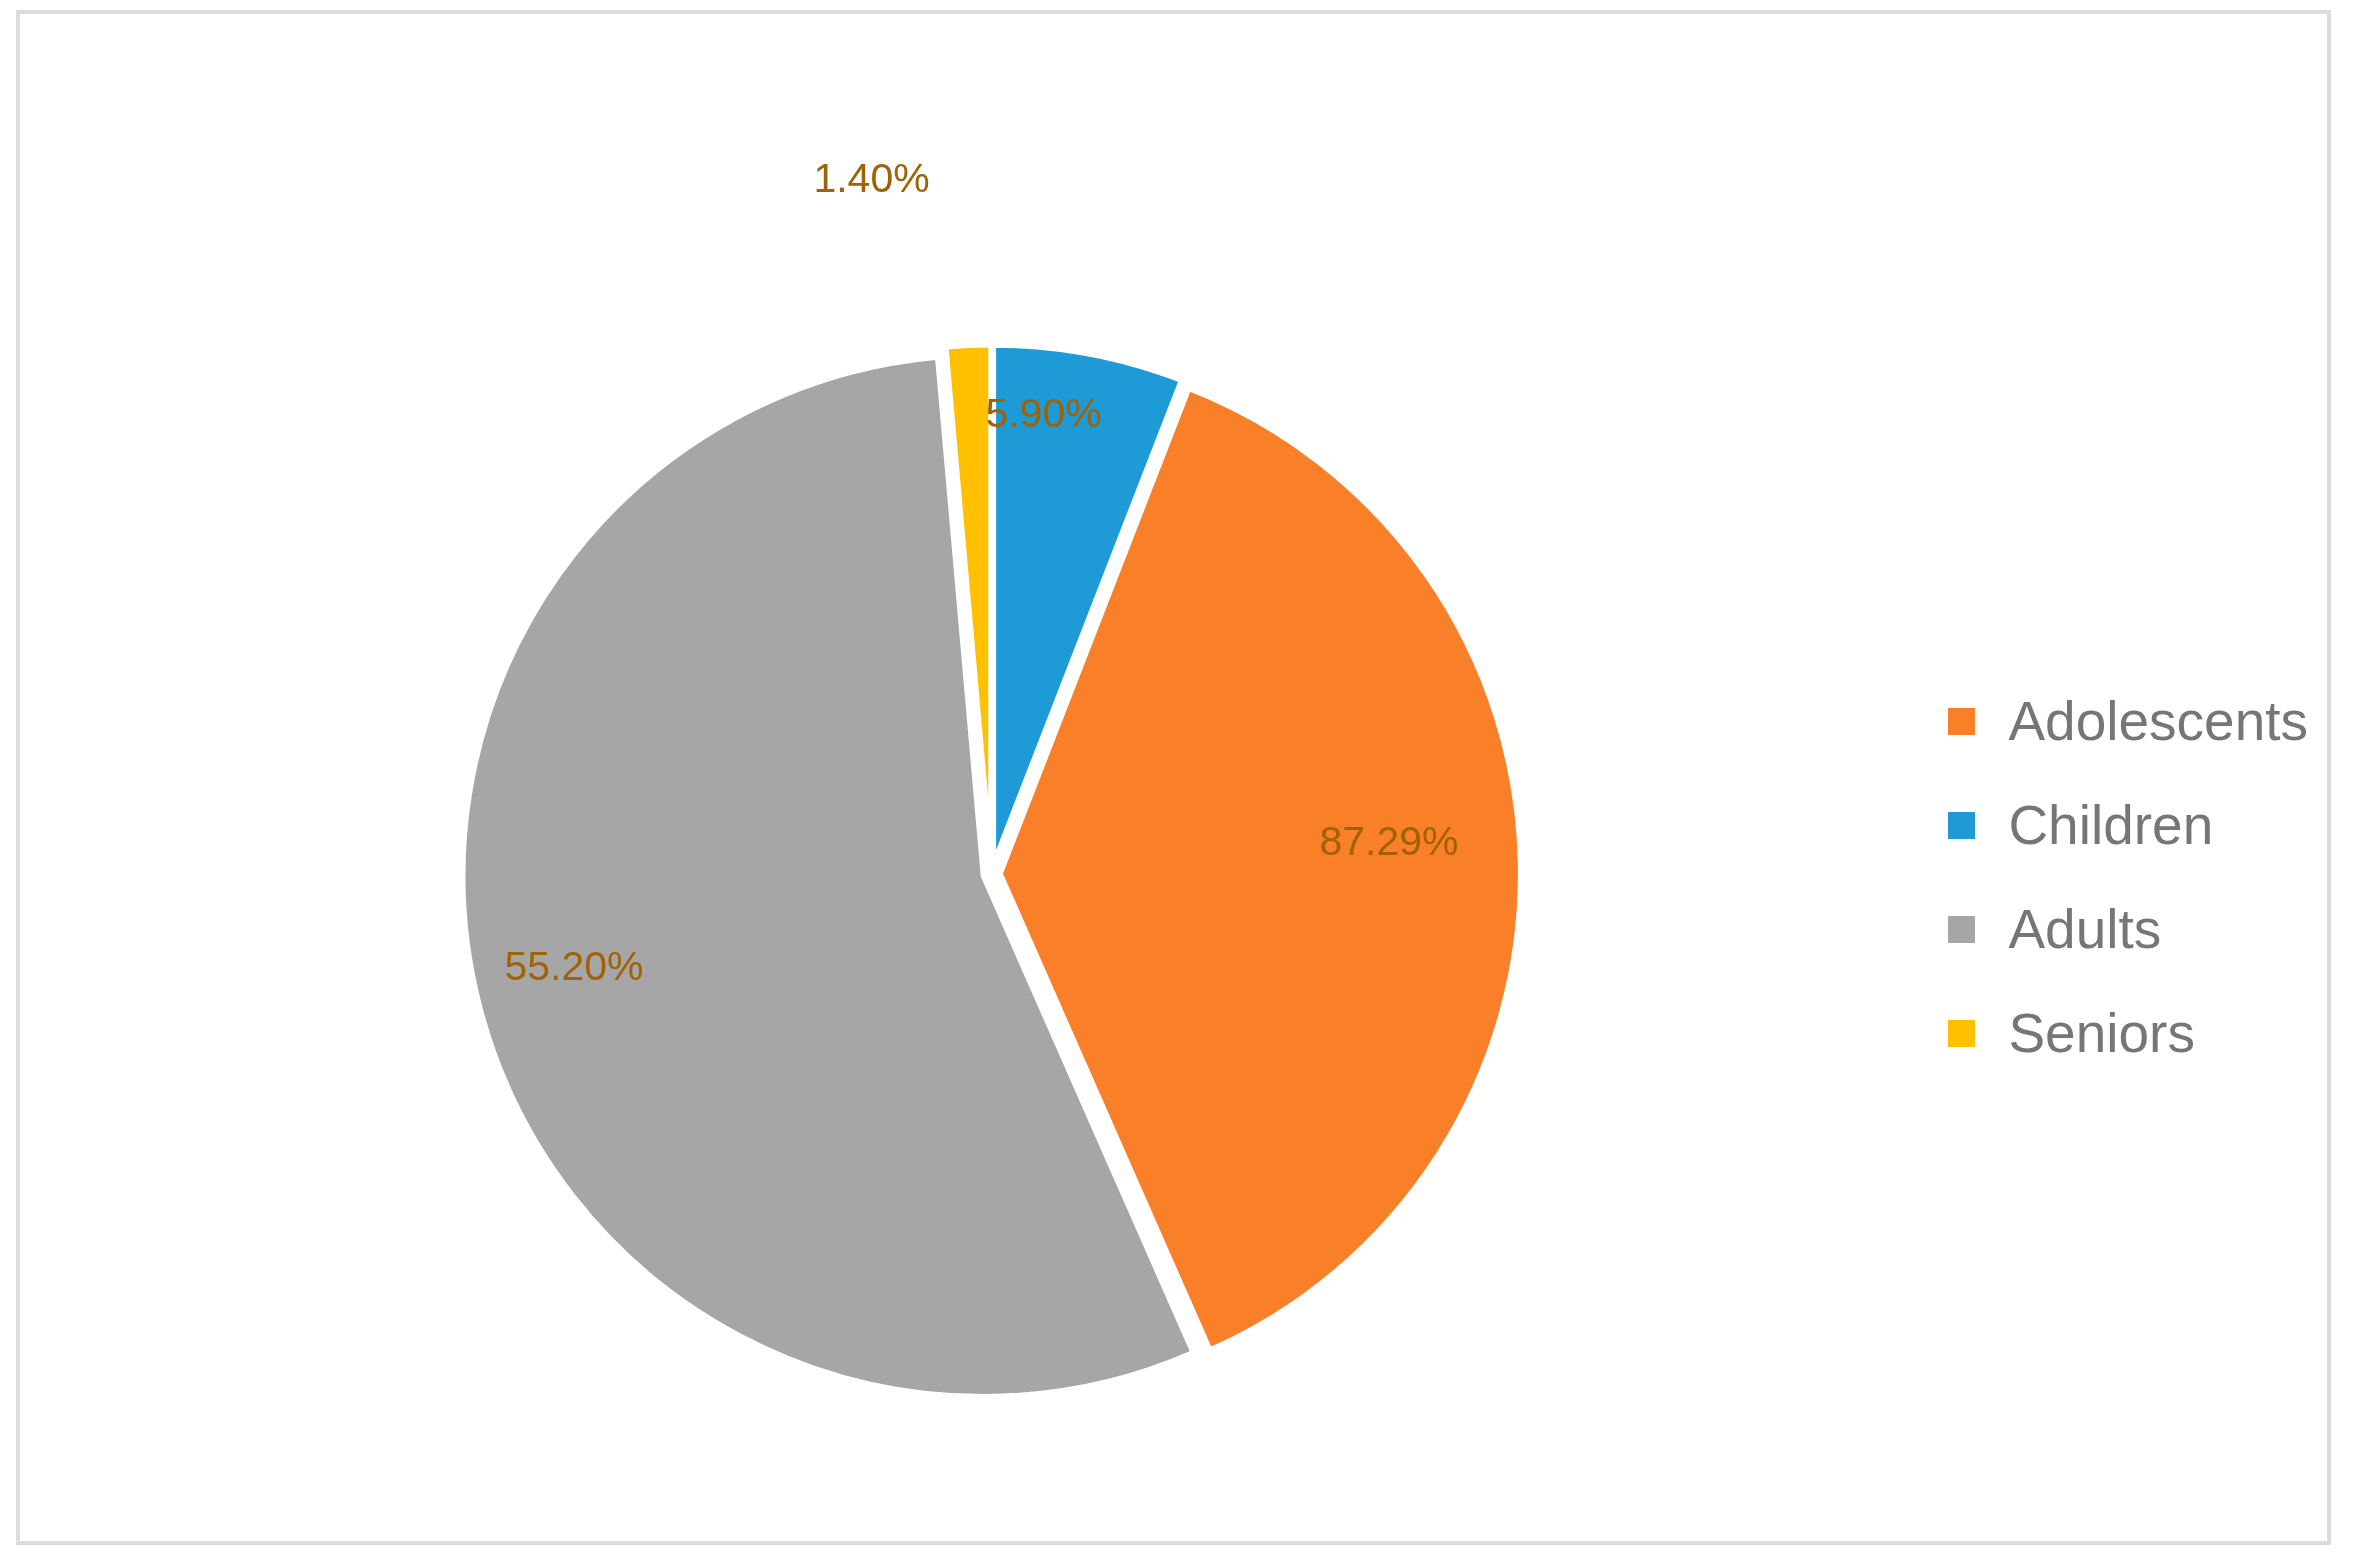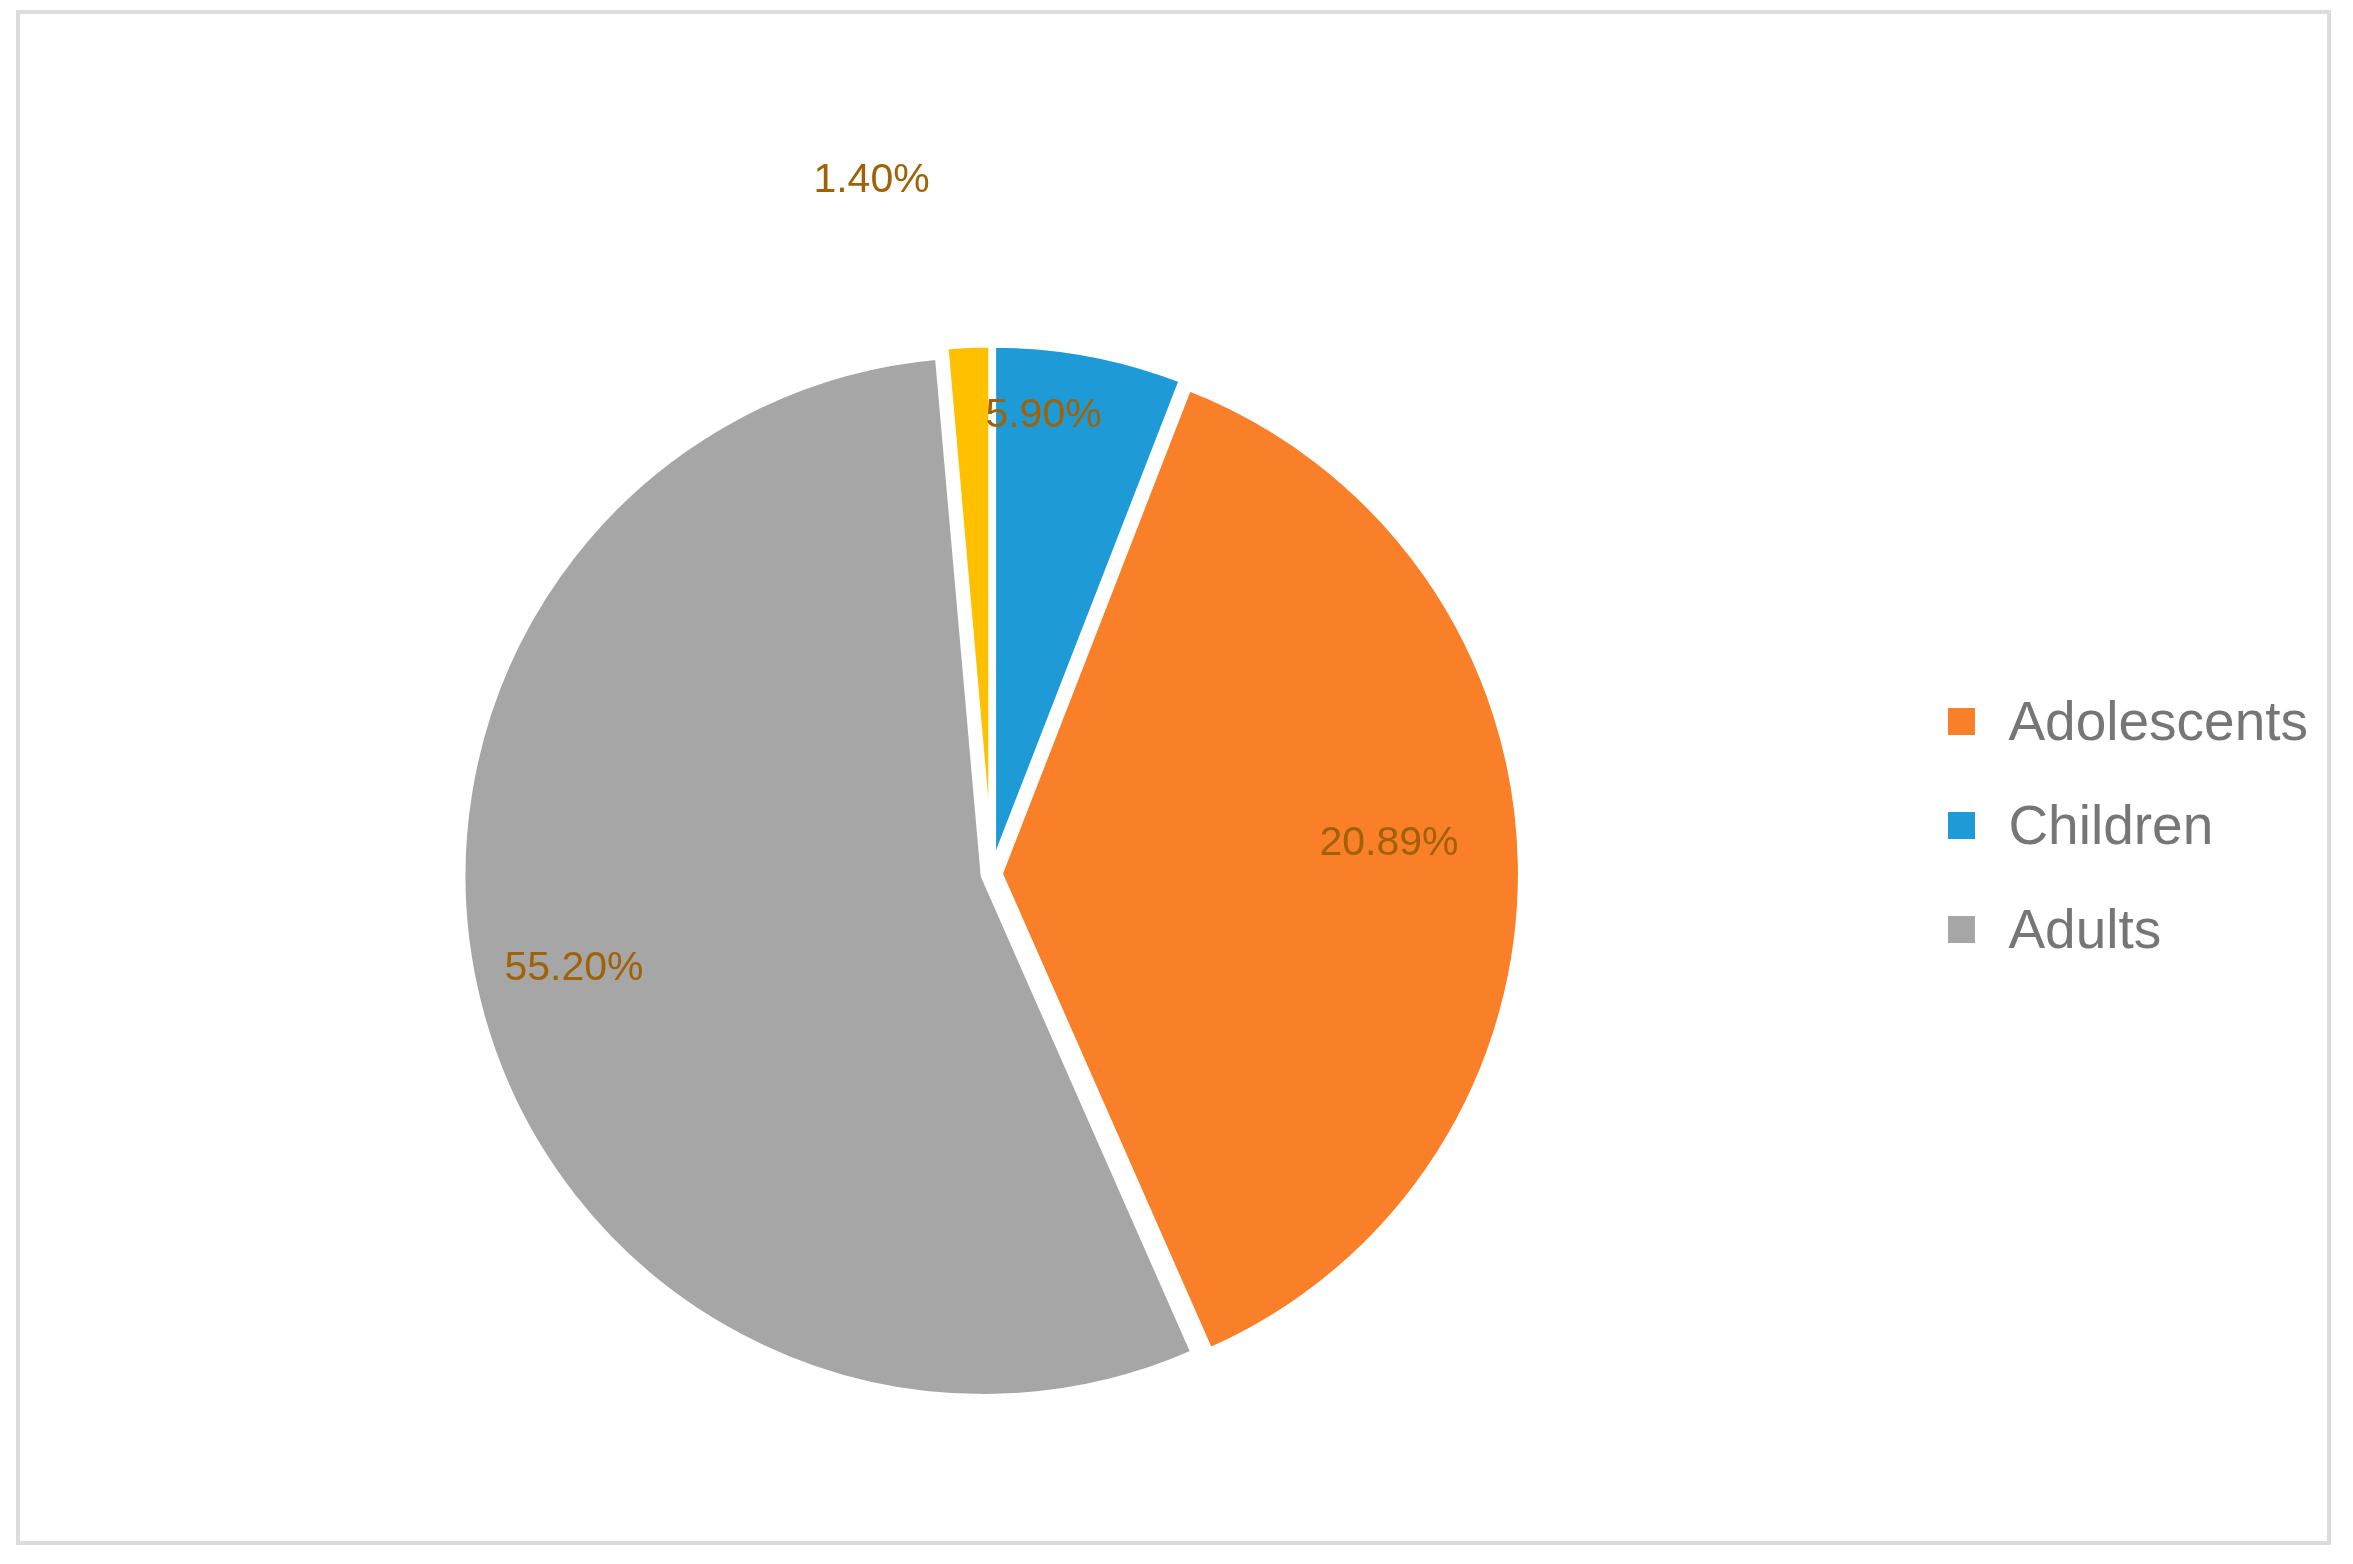--- a/index.html
+++ b/index.html
@@ -101,21 +101,21 @@
           <path d="M 1315.9973402488067 1154.7581168629824 L 1569.5900969419888 502.3083381422349 A 700 700 0 0 1 1598.0318452483707 1795.4269376976247 Z" fill="#f97f28" stroke="#ffffff" stroke-width="8"></path>
           <path d="M 1294.3455852275852 1157.7355887588135 L 1576.3800902271491 1798.4044095934557 A 700 700 0 1 1 1232.8497476420648 460.4420623585927 Z" fill="#a6a6a6" stroke="#ffffff" stroke-width="8"></path>
           <path d="M 1304.5163506985034 1144.0106377185407 L 1243.020513112983 446.7171113183199 A 700 700 0 0 1 1304.5163506985039 444.0106377185407 Z" fill="#ffc000" stroke="#ffffff" stroke-width="8"></path>
         </g>
     </svg>
 
     <div class="slice-label" id="label-seniors" style="left:793px; top:141px;">1.40%</div>
 
     <div class="slice-label" id="label-children" style="left:965px; top:376px;">5.90%</div>
 
-    <div class="slice-label" id="label-adolescents" style="left:1299px; top:804px;">20.89%</div>
+    <div class="slice-label" id="label-adolescents" style="left:1299px; top:804px;">87.29%</div>
 
     <div class="slice-label" id="label-adults" style="left:484px; top:929px;">55.20%</div>
   </div>
 
   <div id="legend">
 
     <div class="legend-item">
       <span class="legend-swatch" style="background: rgb(249, 127, 40);"></span>
       <span class="legend-label">Adolescents</span>
     </div>
@@ -123,17 +123,21 @@
     <div class="legend-item">
       <span class="legend-swatch" style="background: rgb(30, 154, 214);"></span>
       <span class="legend-label">Children</span>
     </div>
 
     <div class="legend-item">
       <span class="legend-swatch" style="background: rgb(166, 166, 166);"></span>
       <span class="legend-label">Adults</span>
     </div>
 
+    <div class="legend-item">
+      <span class="legend-swatch" style="background: rgb(255, 192, 0);"></span>
+      <span class="legend-label">Seniors</span>
+    </div>
 
   </div>
 
 </div>
 
 
 </body></html>

